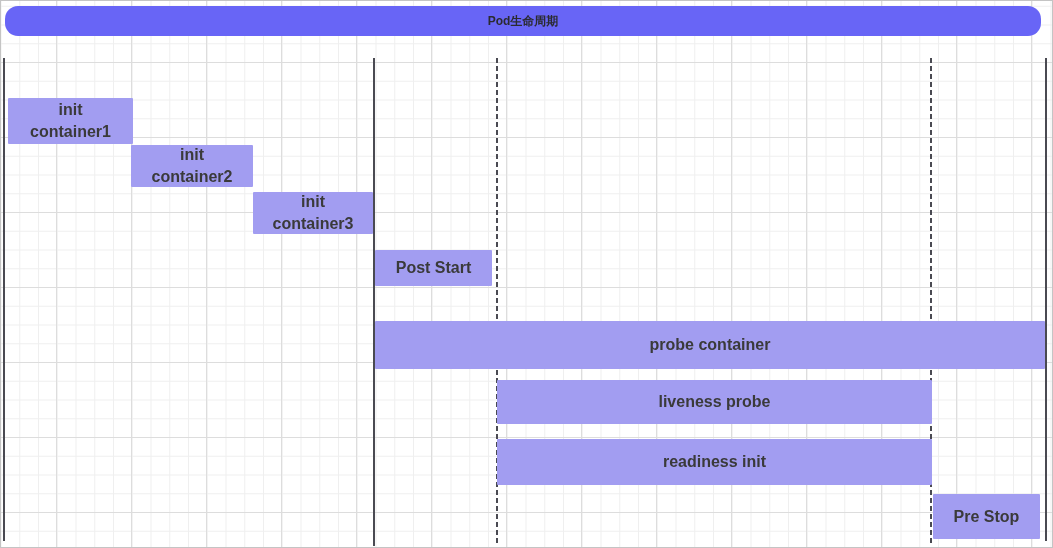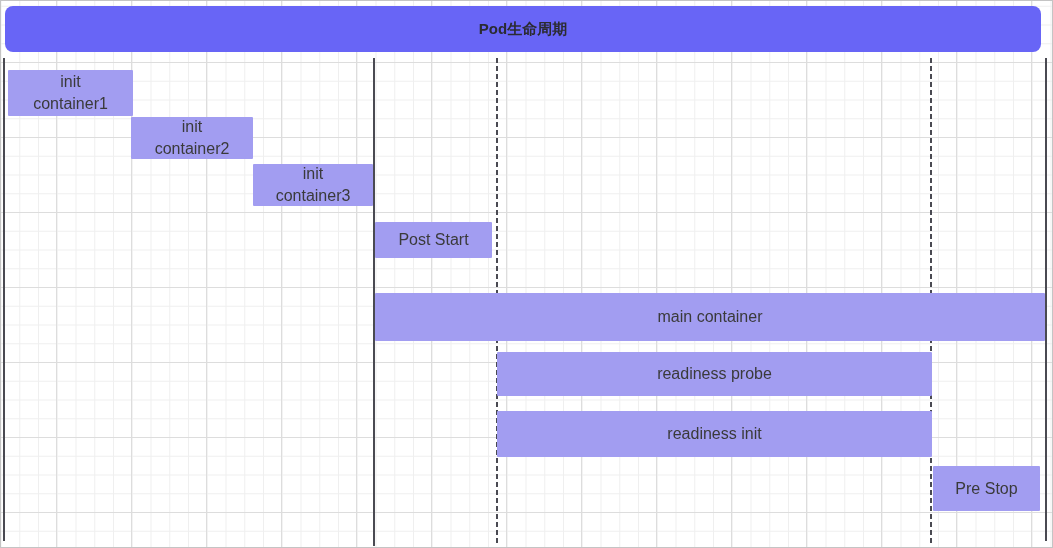--- a/index.html
+++ b/index.html
@@ -12,34 +12,35 @@
       linear-gradient(to right, var(--grid-major) 1px, transparent 1px),
       linear-gradient(to bottom, var(--grid-major) 1px, transparent 1px),
       linear-gradient(to right, var(--grid-minor) 1px, transparent 1px),
       linear-gradient(to bottom, var(--grid-minor) 1px, transparent 1px);
     background-size:75px 75px,75px 75px,18.75px 18.75px,18.75px 18.75px;
     background-position:56px 0,0 62px,0.5px 0,0 5.75px;
     box-shadow:inset 0 0 0 1px #c4c4c4;
     overflow:hidden;
   }
   .title-bar{
-    position:absolute;left:5px;top:6px;width:1036px;height:46px;
+    position:absolute;left:5px;top:6px;width:1036px;height:30px;
     background:var(--title-fill);
     border:3px solid var(--edge-dark);
-    border-radius:8px;
+    border-radius:13px;
     display:flex;align-items:center;justify-content:center;
-    font-size:15px;font-weight:bold;color:#2b2b31;
+    font-size:12px;font-weight:bold;color:#2b2b31;
   }
   .bar{
     position:absolute;
     background:var(--bar-fill);
     display:flex;align-items:center;justify-content:center;
     text-align:center;white-space:pre-line;line-height:1.35;
-    font-size:16px;font-weight:normal;color:var(--label-color);
+    font-size:16px;font-weight:bold;color:var(--label-color);
     border-radius:1px;
+    margin-top:28px;
   }
   .guide{position:absolute;top:58px;height:488px;width:2px;}
   .guide.solid{background:var(--line-dark);}
   .guide.dashed{
     background:repeating-linear-gradient(to bottom, var(--line-dark) 0 5px, transparent 5px 8px);
   }
   .frame-edge{position:absolute;top:58px;height:483px;width:2px;background:var(--line-dark);}
 </style>
 </head>
 <body>
@@ -54,18 +55,18 @@
       <div class="guide dashed" style="left: 930px;"></div>
     </div>
   <div id="bar-layer">
       <div class="bar" style="left: 8px; top: 70px; width: 125px; height: 46px;">init
 container1</div>
       <div class="bar" style="left: 131px; top: 117px; width: 122px; height: 42px;">init
 container2</div>
       <div class="bar" style="left: 253px; top: 164px; width: 120px; height: 42px;">init
 container3</div>
       <div class="bar" style="left: 375px; top: 222px; width: 117px; height: 36px;">Post Start</div>
-      <div class="bar" style="left: 375px; top: 293px; width: 670px; height: 48px;">main container</div>
-      <div class="bar" style="left: 497px; top: 352px; width: 435px; height: 44px;">readiness probe</div>
+      <div class="bar" style="left: 375px; top: 293px; width: 670px; height: 48px;">probe container</div>
+      <div class="bar" style="left: 497px; top: 352px; width: 435px; height: 44px;">liveness probe</div>
       <div class="bar" style="left: 497px; top: 411px; width: 435px; height: 46px;">readiness init</div>
       <div class="bar" style="left: 933px; top: 466px; width: 107px; height: 45px;">Pre Stop</div>
     </div>
 </div>
 
 </body></html>

